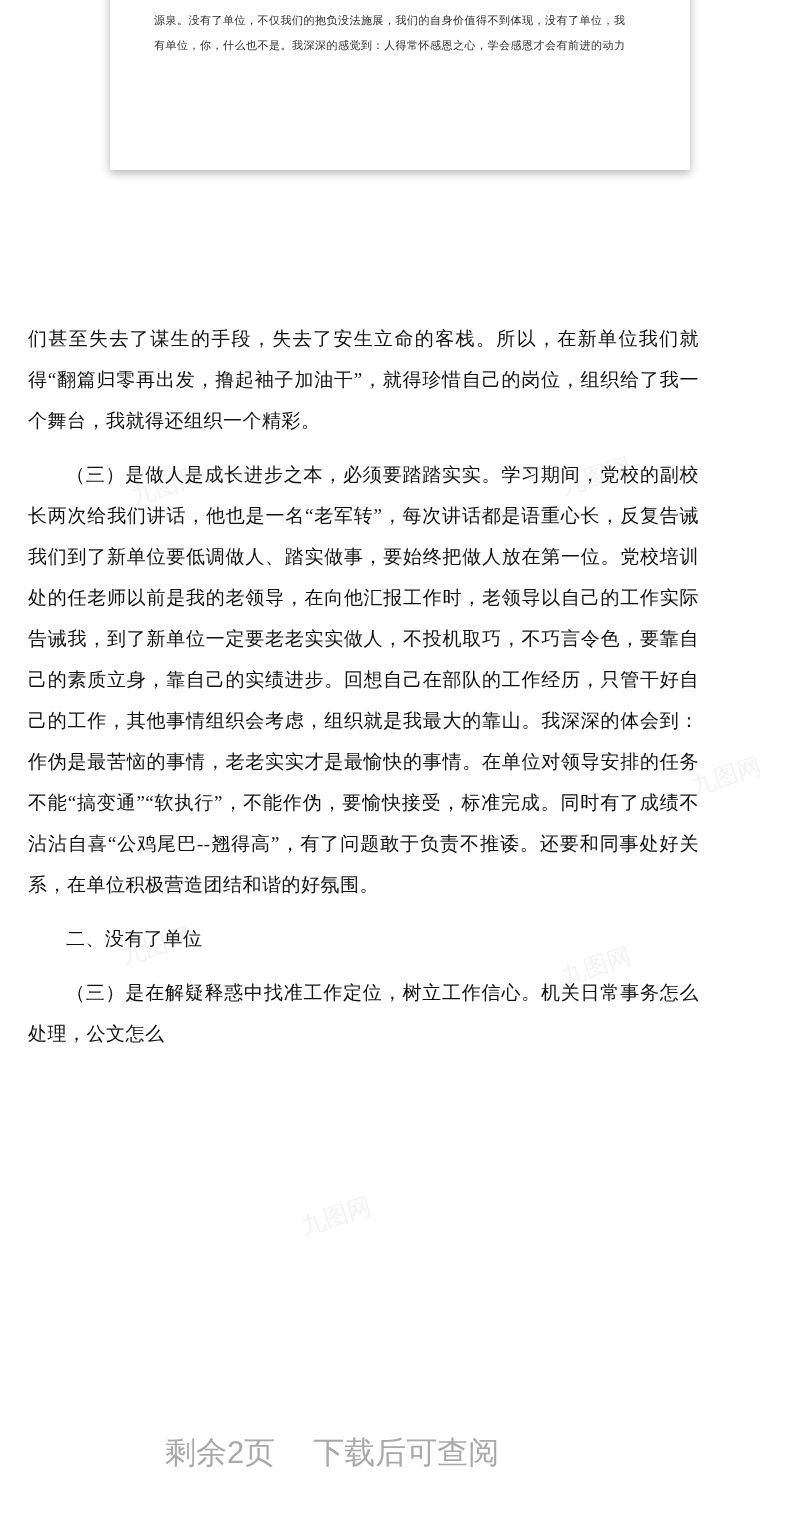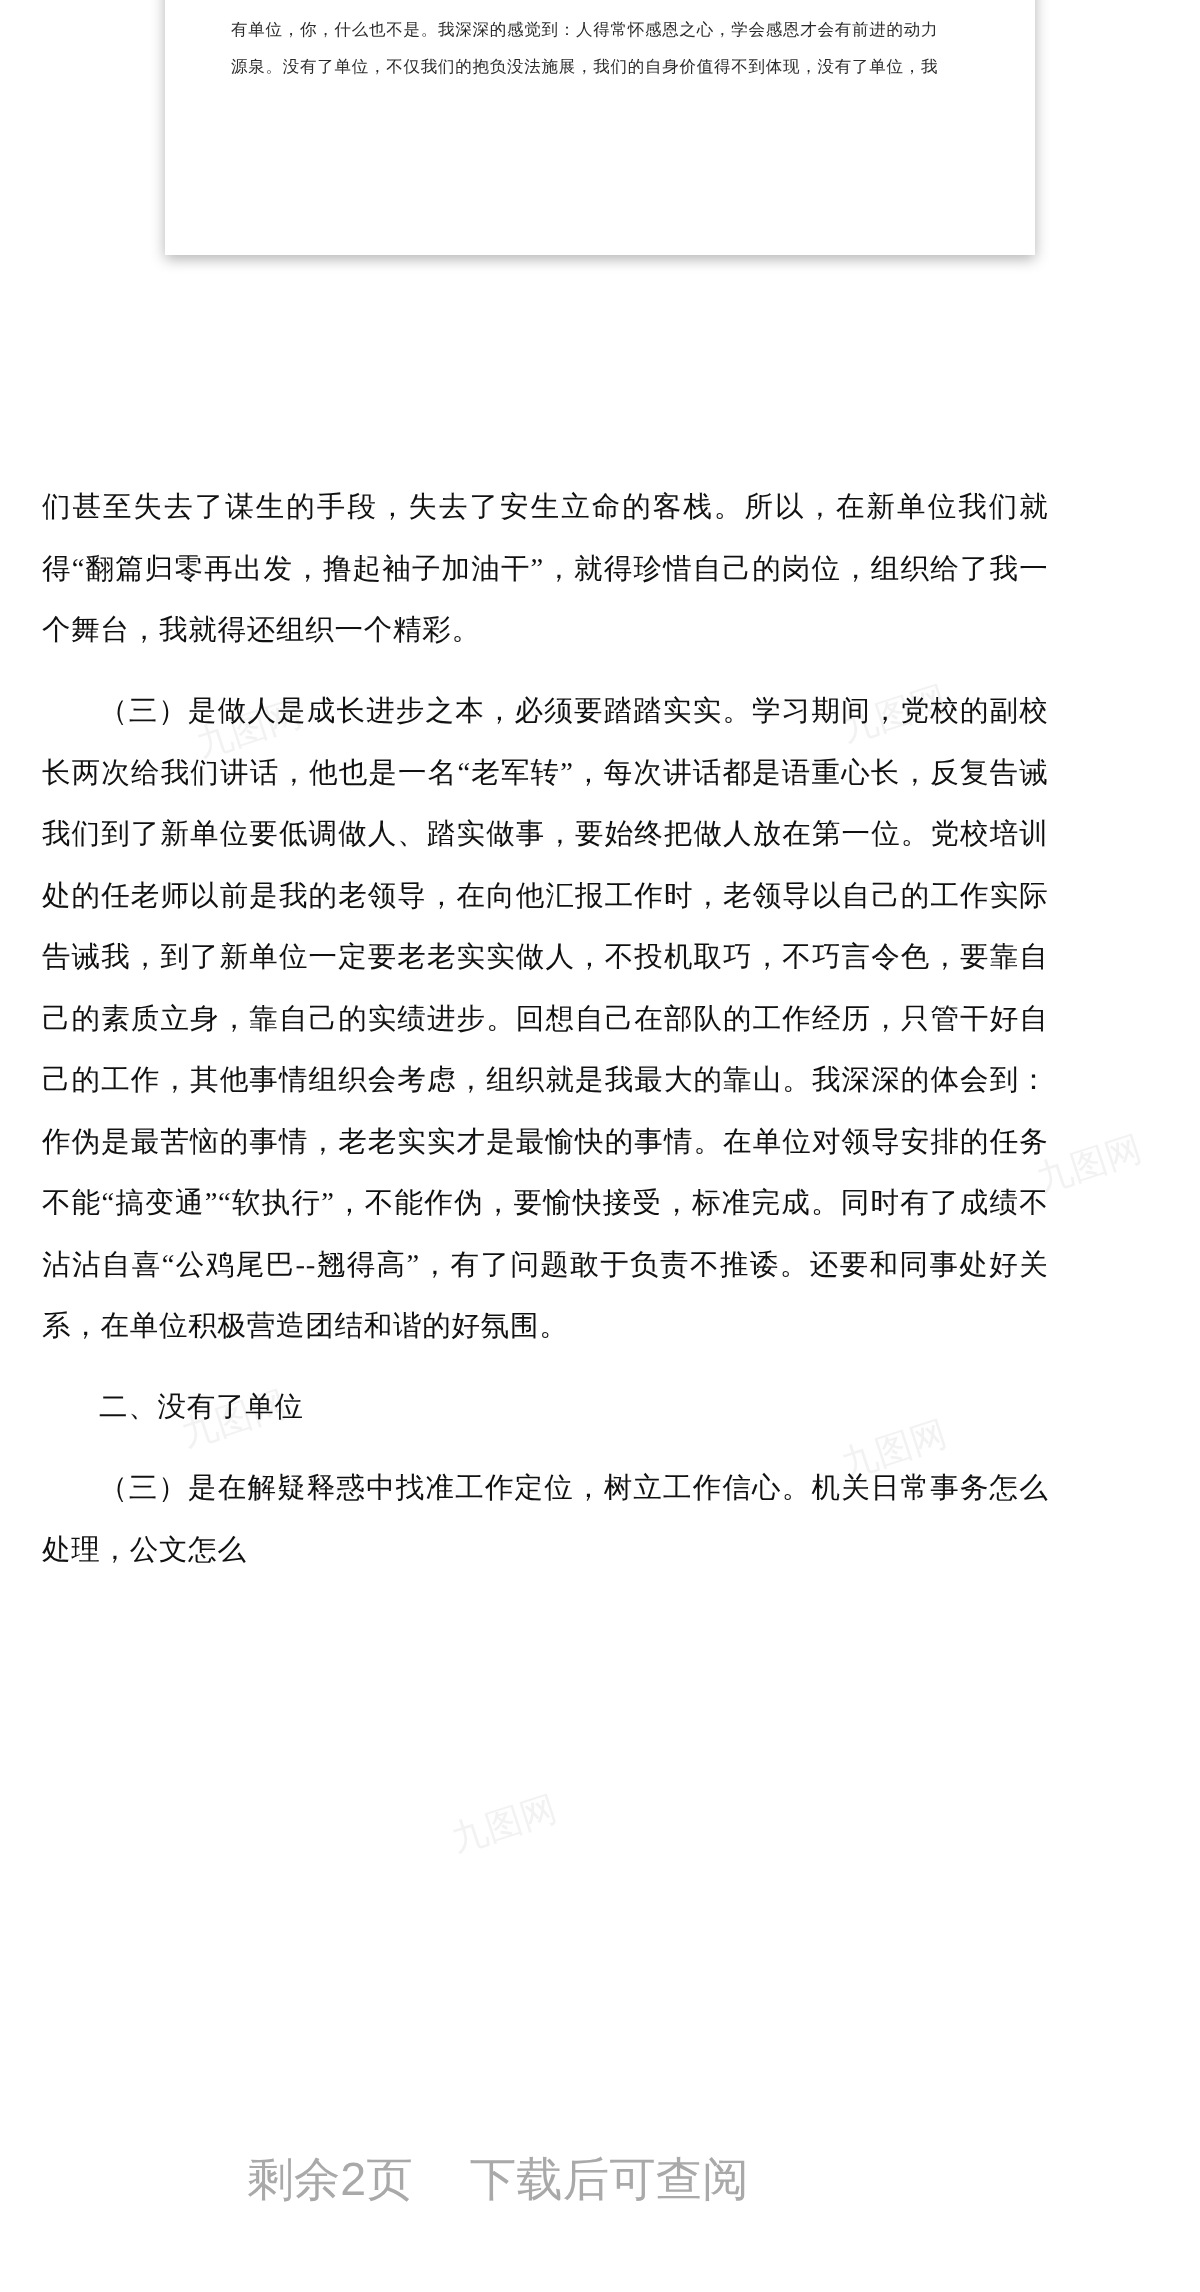--- a/index.html
+++ b/index.html
@@ -93,22 +93,22 @@
   <div class="watermark-layer">
     <span class="watermark" style="left:130px; top:470px;">九图网</span>
     <span class="watermark" style="left:560px; top:460px;">九图网</span>
     <span class="watermark" style="left:690px; top:760px;">九图网</span>
     <span class="watermark" style="left:120px; top:930px;">九图网</span>
     <span class="watermark" style="left:560px; top:950px;">九图网</span>
     <span class="watermark" style="left:300px; top:1200px;">九图网</span>
   </div>
 
   <div class="preview-card">
+    <p>源泉。没有了单位，不仅我们的抱负没法施展，我们的自身价值得不到体现，没有了单位，我</p>
     <p>有单位，你，什么也不是。我深深的感觉到：人得常怀感恩之心，学会感恩才会有前进的动力</p>
-    <p>源泉。没有了单位，不仅我们的抱负没法施展，我们的自身价值得不到体现，没有了单位，我</p>
   </div>
 
   <div class="doc-body">
     <p>们甚至失去了谋生的手段，失去了安生立命的客栈。所以，在新单位我们就得“翻篇归零再出发，撸起袖子加油干”，就得珍惜自己的岗位，组织给了我一个舞台，我就得还组织一个精彩。</p>
     <p class="indent">（三）是做人是成长进步之本，必须要踏踏实实。学习期间，党校的副校长两次给我们讲话，他也是一名“老军转”，每次讲话都是语重心长，反复告诫我们到了新单位要低调做人、踏实做事，要始终把做人放在第一位。党校培训处的任老师以前是我的老领导，在向他汇报工作时，老领导以自己的工作实际告诫我，到了新单位一定要老老实实做人，不投机取巧，不巧言令色，要靠自己的素质立身，靠自己的实绩进步。回想自己在部队的工作经历，只管干好自己的工作，其他事情组织会考虑，组织就是我最大的靠山。我深深的体会到：作伪是最苦恼的事情，老老实实才是最愉快的事情。在单位对领导安排的任务不能“搞变通”“软执行”，不能作伪，要愉快接受，标准完成。同时有了成绩不沾沾自喜“公鸡尾巴--翘得高”，有了问题敢于负责不推诿。还要和同事处好关系，在单位积极营造团结和谐的好氛围。</p>
     <p class="indent">二、没有了单位</p>
     <p class="indent">（三）是在解疑释惑中找准工作定位，树立工作信心。机关日常事务怎么处理，公文怎么</p>
   </div>
 
   <div class="footer-hint">

